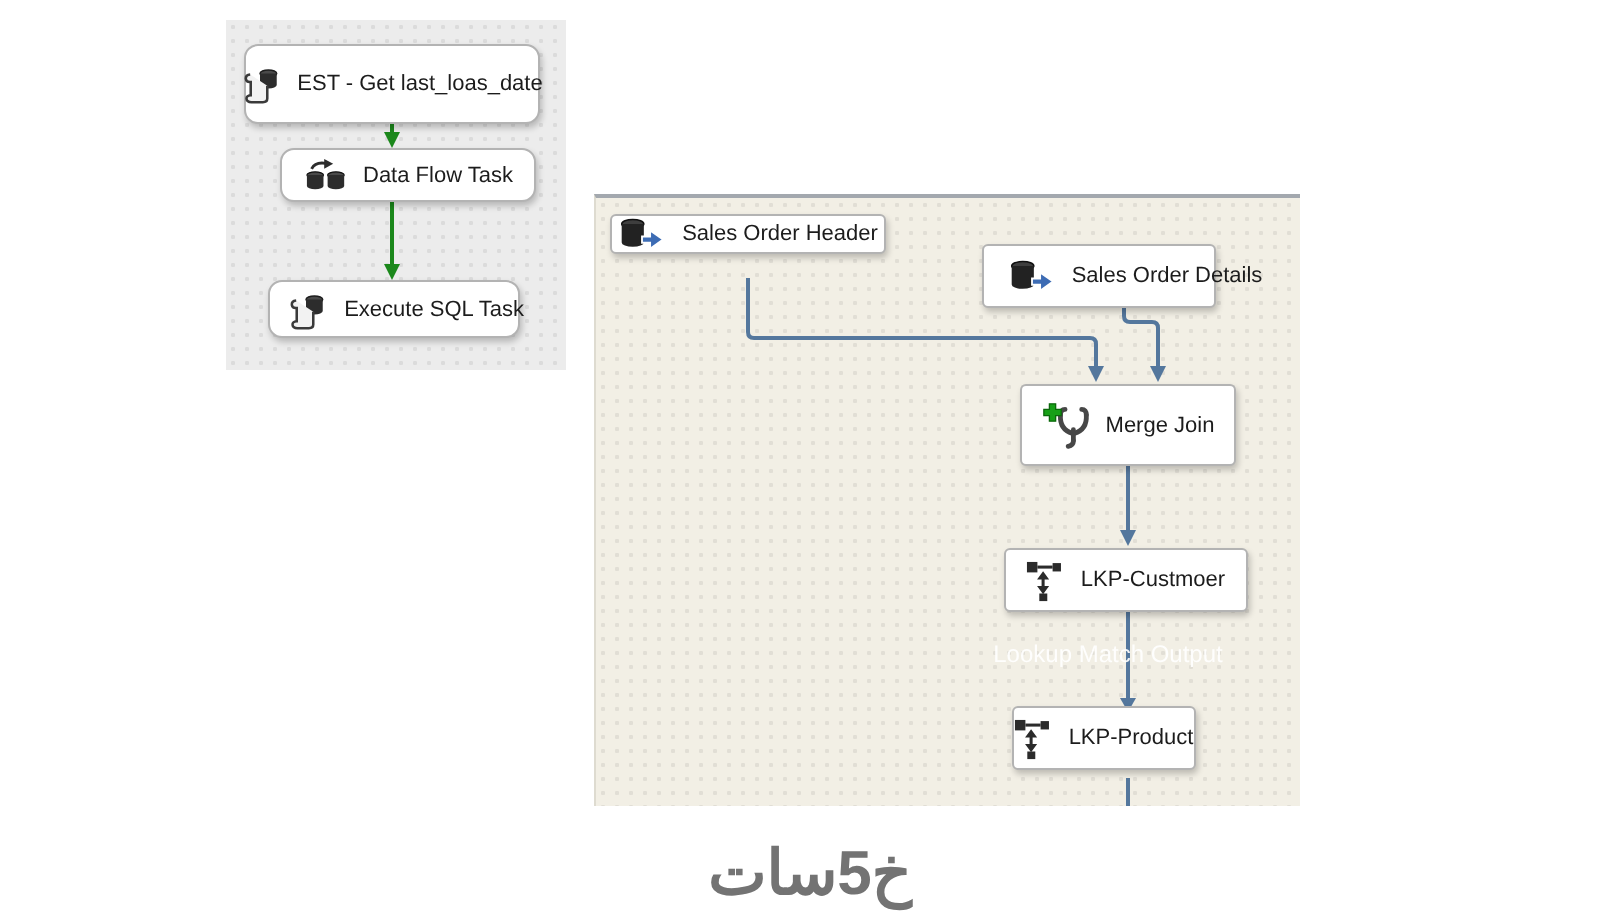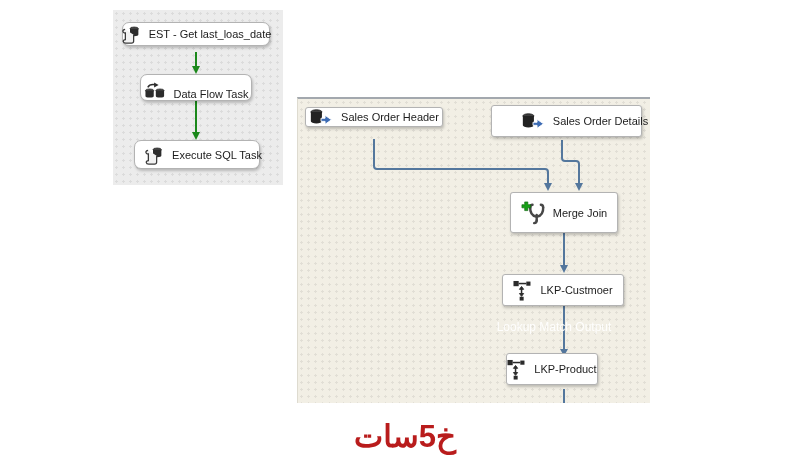--- a/index.html
+++ b/index.html
@@ -35,30 +35,30 @@
   .icon{display:flex;align-items:center;flex:0 0 auto;}
   svg.overlay{position:absolute;left:0;top:0;pointer-events:none;}
   #path-label{
     position:absolute;left:196px;top:221px;width:120px;
     text-align:center;font-size:12px;color:rgba(255,255,255,0.92);
     z-index:3;
   }
   #brand-watermark{
     position:absolute;left:335px;top:418px;width:140px;
     direction:rtl;text-align:center;
-    font-size:31px;font-weight:bold;color:#b91c1c;
+    font-size:31px;font-weight:bold;color:#737373;
     letter-spacing:1px;
   }
   
-  .cf-task-0{left:9px;top:12px;width:148px;height:24px;}
-  .cf-task-1{left:27px;top:64px;width:112px;height:27px;align-items:flex-end;}
+  .cf-task-0{left:9px;top:12px;width:148px;height:40px;}
+  .cf-task-1{left:27px;top:64px;width:128px;height:27px;}
   .cf-task-2{left:21px;top:130px;width:126px;height:29px;padding-left:12px;}
   
   .df-task-0{left:7px;top:8px;width:138px;height:20px;}
-  .df-task-1{left:193px;top:6px;width:151px;height:32px;padding-left:36px;}
+  .df-task-1{left:193px;top:23px;width:117px;height:32px;padding-left:36px;}
   .df-task-2{left:212px;top:93px;width:108px;height:41px;}
   .df-task-3{left:204px;top:175px;width:122px;height:32px;}
   .df-task-4{left:208px;top:254px;width:92px;height:32px;}
 </style>
 </head>
 <body>
 
 <div id="control-flow" class="panel panel-dots">
 
   <svg class="overlay" width="170" height="175">

